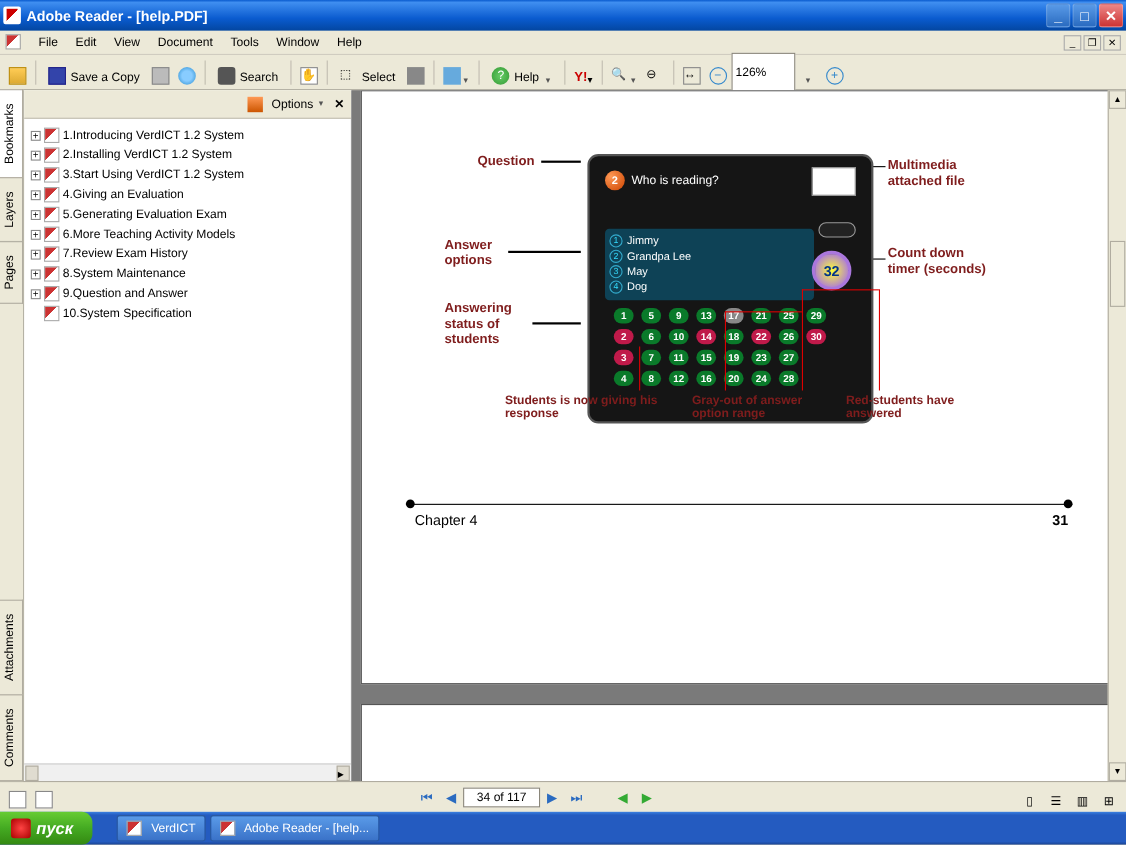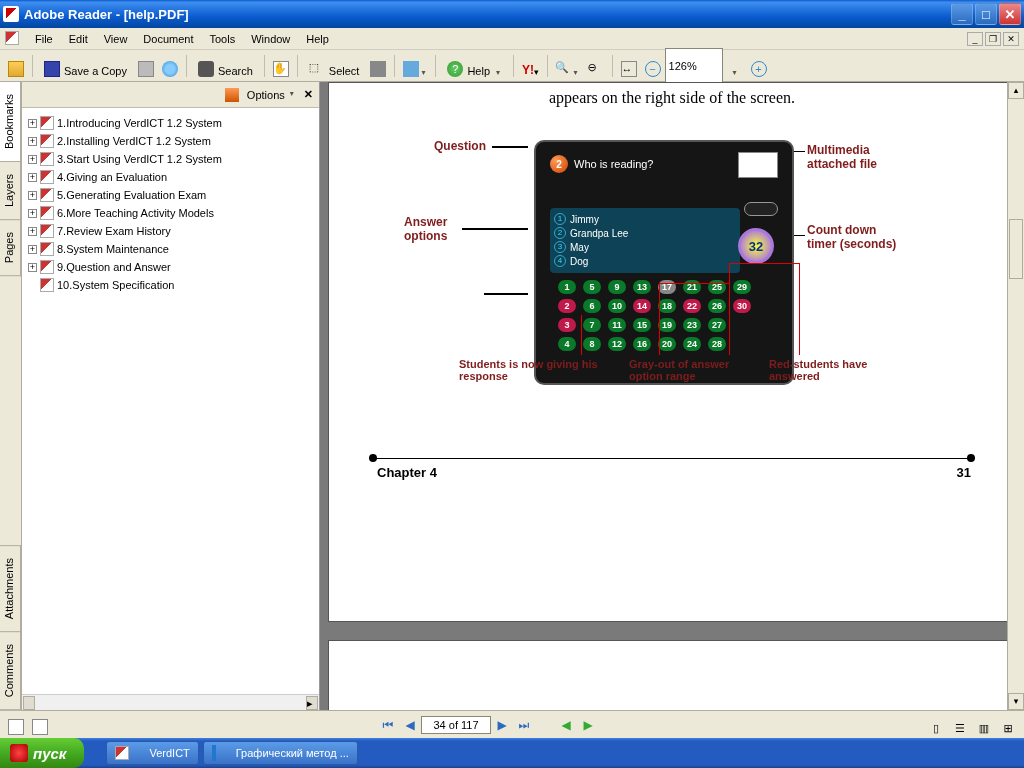--- a/index.html
+++ b/index.html
@@ -75,33 +75,33 @@
 .gr{background:#888}
 
 
 .lbl{position:absolute;font-family:Arial;font-weight:bold;font-size:12px;color:#7f1d1d}
 .line{position:absolute;background:#000}
 .rline{position:absolute;background:#d00}
 
 .chap-line{position:absolute;left:40px;right:40px;top:375px;height:1px;background:#000}
 .dot{width:8px;height:8px;border-radius:50%;background:#000;position:absolute;top:-4px}
 .chap-l{left:0}.chap-r{right:0}
-.chap-txt{position:absolute;left:48px;top:382px;font-weight:bold;font-size:13px}
+.chap-txt{position:absolute;left:48px;top:382px;font-weight:normal;font-size:13px}
 .pg-txt{position:absolute;right:44px;top:382px;font-weight:bold;font-size:13px}
 
 
 .bottombar{height:28px;background:#ece9d8;border-top:1px solid #b0aca0;display:flex;align-items:center;padding:0 4px}
 .bottombar .tbtn{height:22px}
 .page-input{width:70px;height:18px;border:1px solid #8a867a;background:#fff;text-align:center;font-size:11px}
 .nav-btn{width:22px;height:22px;display:flex;align-items:center;justify-content:center;font-size:12px;color:#2a6bc0}
 
 
 .taskbar{height:30px;background:linear-gradient(to bottom,#3b81e0,#245bc0 10%,#245bc0 90%,#1a4290);display:flex;align-items:center;color:#fff}
 .start{height:30px;padding:0 18px 0 10px;background:linear-gradient(to bottom,#6c3,#4a2 50%,#381);display:flex;align-items:center;gap:5px;font-weight:bold;font-style:italic;font-size:15px;border-radius:0 10px 10px 0}
-.task{height:24px;margin:0 2px;padding:0 8px;background:linear-gradient(to bottom,#5a9be8,#3a72c8);display:flex;align-items:center;gap:20px;border-radius:3px;border:1px solid #2a5aa0;max-width:155px;font-size:11px;overflow:hidden;white-space:nowrap}
+.task{height:24px;margin:0 2px;padding:0 8px;background:linear-gradient(to bottom,#5a9be8,#3a72c8);display:flex;align-items:center;gap:8px;border-radius:3px;border:1px solid #2a5aa0;max-width:155px;font-size:11px;overflow:hidden;white-space:nowrap}
 .tray{margin-left:auto;height:30px;background:linear-gradient(to bottom,#1a9aea,#0f8ad8);display:flex;align-items:center;padding:0 8px;gap:5px;border-left:1px solid #1a4290;font-size:11px}
 .tray-ico{width:16px;height:16px;border-radius:3px}
 </style>
 </head>
 <body>
 
 <div class="titlebar">
   <div class="app-icon"></div>
   <span>Adobe Reader  -  [help.PDF]</span>
   <div class="win-btns">
@@ -274,26 +274,26 @@
       </div>
     <div class="nav-scroll">
       <div class="thumb"></div>
         <div style="flex:1"></div>
         <div class="thumb">▸</div>
     </div>
   </div>
 
   <div class="doc-area">
     <div class="page p1">
-      <div class="caption">appears on the right side of the screen.</div>
 
       <div class="lbl" style="left:105px;top:56px">Question</div>
       <div class="line" style="left:163px;top:63px;width:36px;height:2px"></div>
       <div class="lbl" style="left:75px;top:132px;width:60px">Answer options</div>
       <div class="line" style="left:133px;top:145px;width:66px;height:2px"></div>
+      <div class="lbl" style="left:75px;top:190px;width:80px">Answering status of students</div>
       <div class="line" style="left:155px;top:210px;width:44px;height:2px"></div>
 
       <div class="lbl" style="left:478px;top:60px;width:90px">Multimedia attached file</div>
       <div class="line" style="left:458px;top:68px;width:18px;height:1px"></div>
       <div class="lbl" style="left:478px;top:140px;width:100px">Count down timer (seconds)</div>
       <div class="line" style="left:458px;top:152px;width:18px;height:1px"></div>
 
       <div class="fig">
         <div class="device">
           <div class="q-bar">
@@ -418,16 +418,16 @@
   <div class="start">
     <span style="width:18px;height:18px;background:radial-gradient(#f44,#a00);border-radius:3px"></span>
     <span>пуск</span>
   </div>
   <div style="width:20px"></div>
   <div class="task">
       <span class="tico pdf-ico"></span>
       <span>VerdICT</span>
     </div>
   <div class="task">
-      <span class="tico" style="background:#27c"></span>
-      <span>Графический метод ...</span>
+      <span class="tico pdf-ico"></span>
+      <span>Adobe Reader - [help...</span>
     </div>
 </div>
 
 </body></html>

